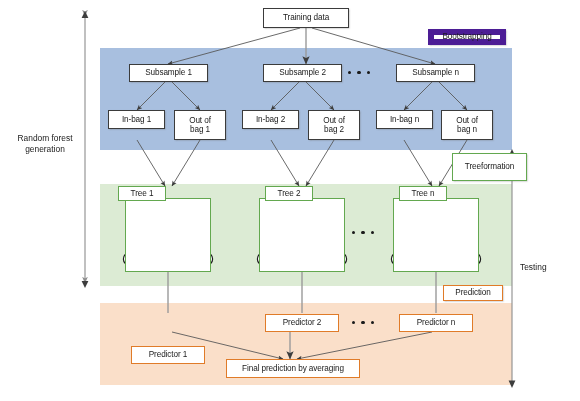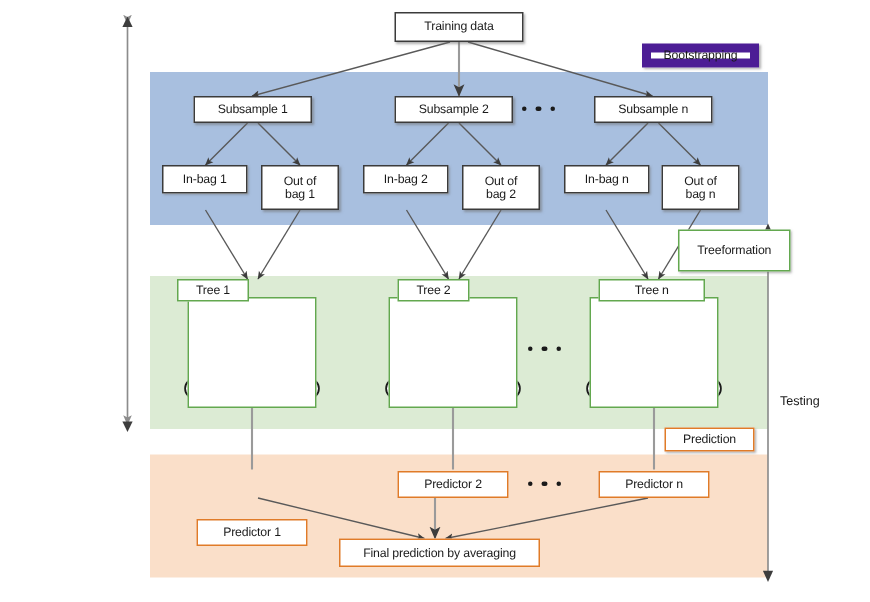--- a/index.html
+++ b/index.html
@@ -158,20 +158,24 @@
       <circle cx="424" cy="259" r="6.6" stroke-width="1.2"></circle>
       <circle cx="449" cy="259" r="6.6" stroke-width="1.2"></circle>
       <circle cx="474" cy="259" r="6.6" stroke-width="1.2"></circle>
     </g>
   </svg>
 
   <div class="treecard" style="left:125px;top:198px;width:86px;height:74px;"></div>
   <div class="treecard" style="left:259px;top:198px;width:86px;height:74px;"></div>
   <div class="treecard" style="left:393px;top:198px;width:86px;height:74px;"></div>
 
+  <div class="axis-label" style="left:8px;top:133px;width:74px;">
+    <div>Random forest</div>
+    <div>generation</div>
+  </div>
   <div class="axis-label" style="left:520px;top:262px;width:56px;text-align:left;">
     <div>Testing</div>
   </div>
 
   <div class="node blue-tag" style="left:428px;top:29px;width:78px;height:16px;">Bootstrapping</div>
 
   <div class="node green-tag" style="left:452px;top:153px;width:75px;height:28px;flex-direction:row;">
     <span>Tree</span>
     <span>formation</span>
   </div>
@@ -203,21 +207,21 @@
   </div>
 
   <div class="node" style="left:376px;top:110px;width:57px;height:19px;">In-bag n</div>
   <div class="node" style="left:441px;top:110px;width:52px;height:30px;flex-direction:column;">
     <span>Out of</span>
     <span>bag n</span>
   </div>
 
   <div class="node green-box" style="left:118px;top:186px;width:48px;height:15px;box-shadow:none;z-index:3;">Tree 1</div>
   <div class="node green-box" style="left:265px;top:186px;width:48px;height:15px;box-shadow:none;z-index:3;">Tree 2</div>
-  <div class="node green-box" style="left:399px;top:186px;width:71px;height:15px;box-shadow:none;z-index:3;">Tree n</div>
+  <div class="node green-box" style="left:399px;top:186px;width:48px;height:15px;box-shadow:none;z-index:3;">Tree n</div>
 
   <div class="dots" style="left:352px;top:231px;">
     <i></i>
       <i></i>
       <i></i>
   </div>
 
   <div class="node orange-box" style="left:131px;top:314px;width:74px;height:18px;box-shadow:none;margin-top:32px;">Predictor 1</div>
   <div class="node orange-box" style="left:265px;top:314px;width:74px;height:18px;box-shadow:none;">Predictor 2</div>
   <div class="node orange-box" style="left:399px;top:314px;width:74px;height:18px;box-shadow:none;text-align:center;">Predictor n</div>

